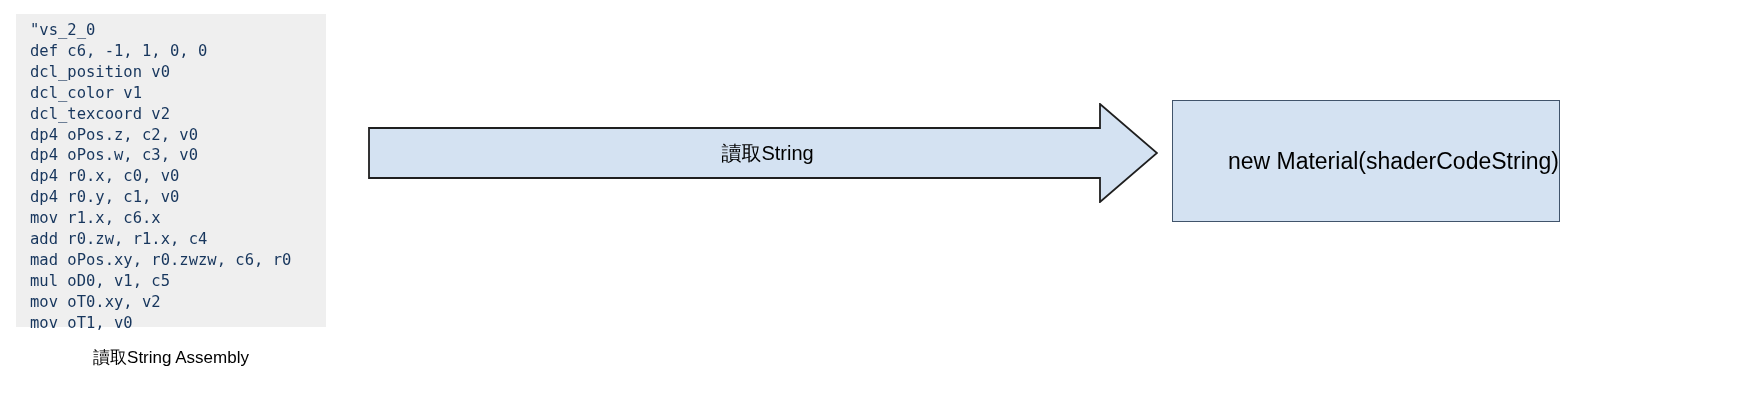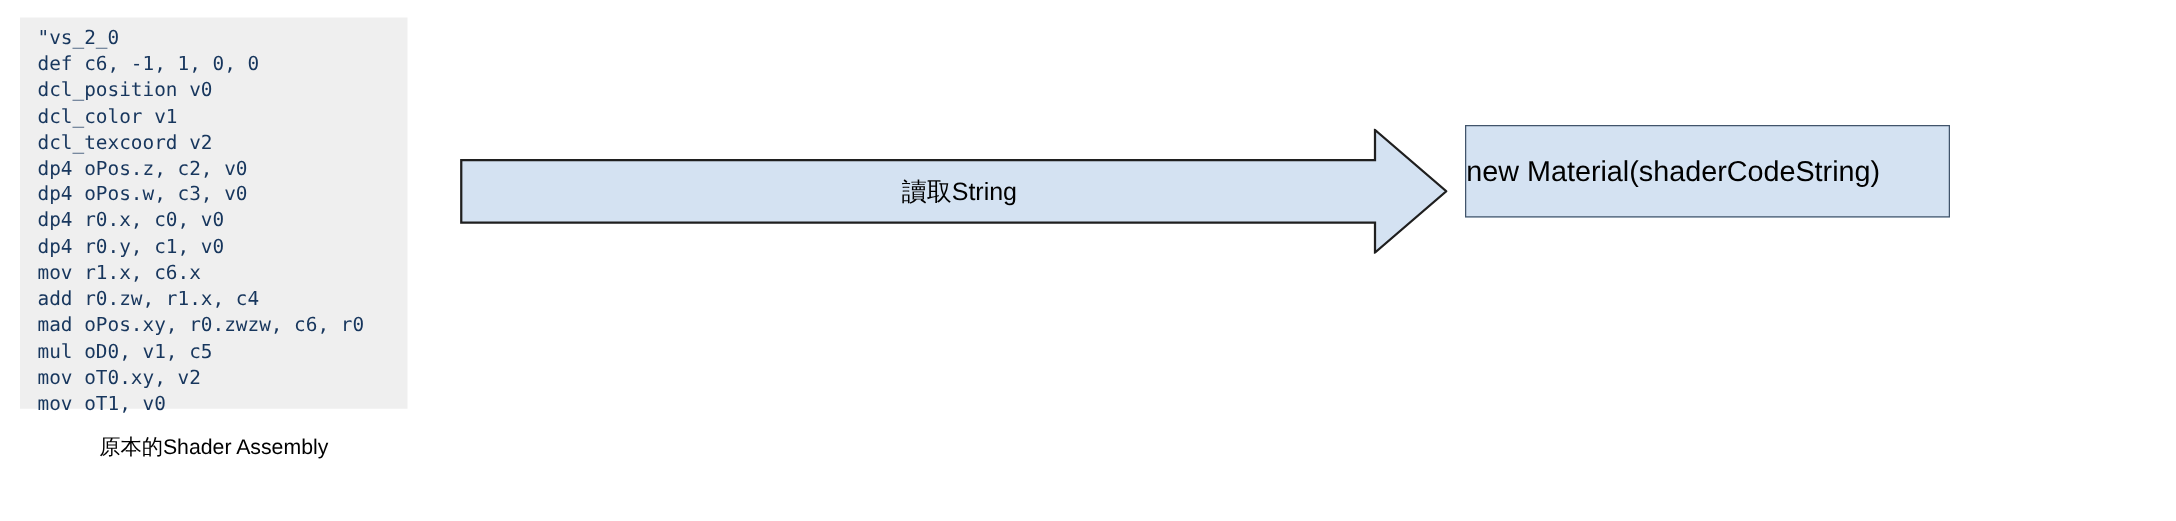--- a/index.html
+++ b/index.html
@@ -79,41 +79,41 @@
     pointer-events: none;
     padding-left: 32px;
   }
 
   
   #result-box {
     position: absolute;
     left: 1172px;
     top: 100px;
     width: 388px;
-    height: 74px;
+    height: 122px;
     background: #d4e2f2;
     border: 1.6px solid #41546b;
     box-sizing: border-box;
     display: flex;
     align-items: center;
-    justify-content: flex-start;
+    justify-content: flex-end;
   }
   #result-box-label {
     font-size: 23px;
     color: #000000;
     white-space: nowrap;
   }
 </style>
 </head>
 <body>
 
 <div id="code-panel" style="background: rgb(239, 239, 239);">
   <div id="code-lines" style="color: rgb(23, 54, 93);"><span class="code-line">"vs_2_0</span><span class="code-line">def c6, -1, 1, 0, 0</span><span class="code-line">dcl_position v0</span><span class="code-line">dcl_color v1</span><span class="code-line">dcl_texcoord v2</span><span class="code-line">dp4 oPos.z, c2, v0</span><span class="code-line">dp4 oPos.w, c3, v0</span><span class="code-line">dp4 r0.x, c0, v0</span><span class="code-line">dp4 r0.y, c1, v0</span><span class="code-line">mov r1.x, c6.x</span><span class="code-line">add r0.zw, r1.x, c4</span><span class="code-line">mad oPos.xy, r0.zwzw, c6, r0</span><span class="code-line">mul oD0, v1, c5</span><span class="code-line">mov oT0.xy, v2</span><span class="code-line">mov oT1, v0</span></div>
 </div>
-<div id="code-caption">原本的Shader Assembly</div>
+<div id="code-caption">讀取String Assembly</div>
 
 <div id="arrow-wrap">
   <svg viewBox="0 0 790 100" xmlns="http://www.w3.org/2000/svg">
     <polygon id="arrow-shape" points="1,25 732,25 732,1 789,50 732,99 732,75 1,75" fill="#d4e2f2" stroke="#1f1f1f" stroke-width="1.8" stroke-linejoin="miter"></polygon>
   </svg>
 </div>
 <div id="arrow-label">讀取String</div>
 
 <div id="result-box" style="background: rgb(212, 226, 242); border-color: rgb(65, 84, 107);">
   <span id="result-box-label">new Material(shaderCodeString)</span>

